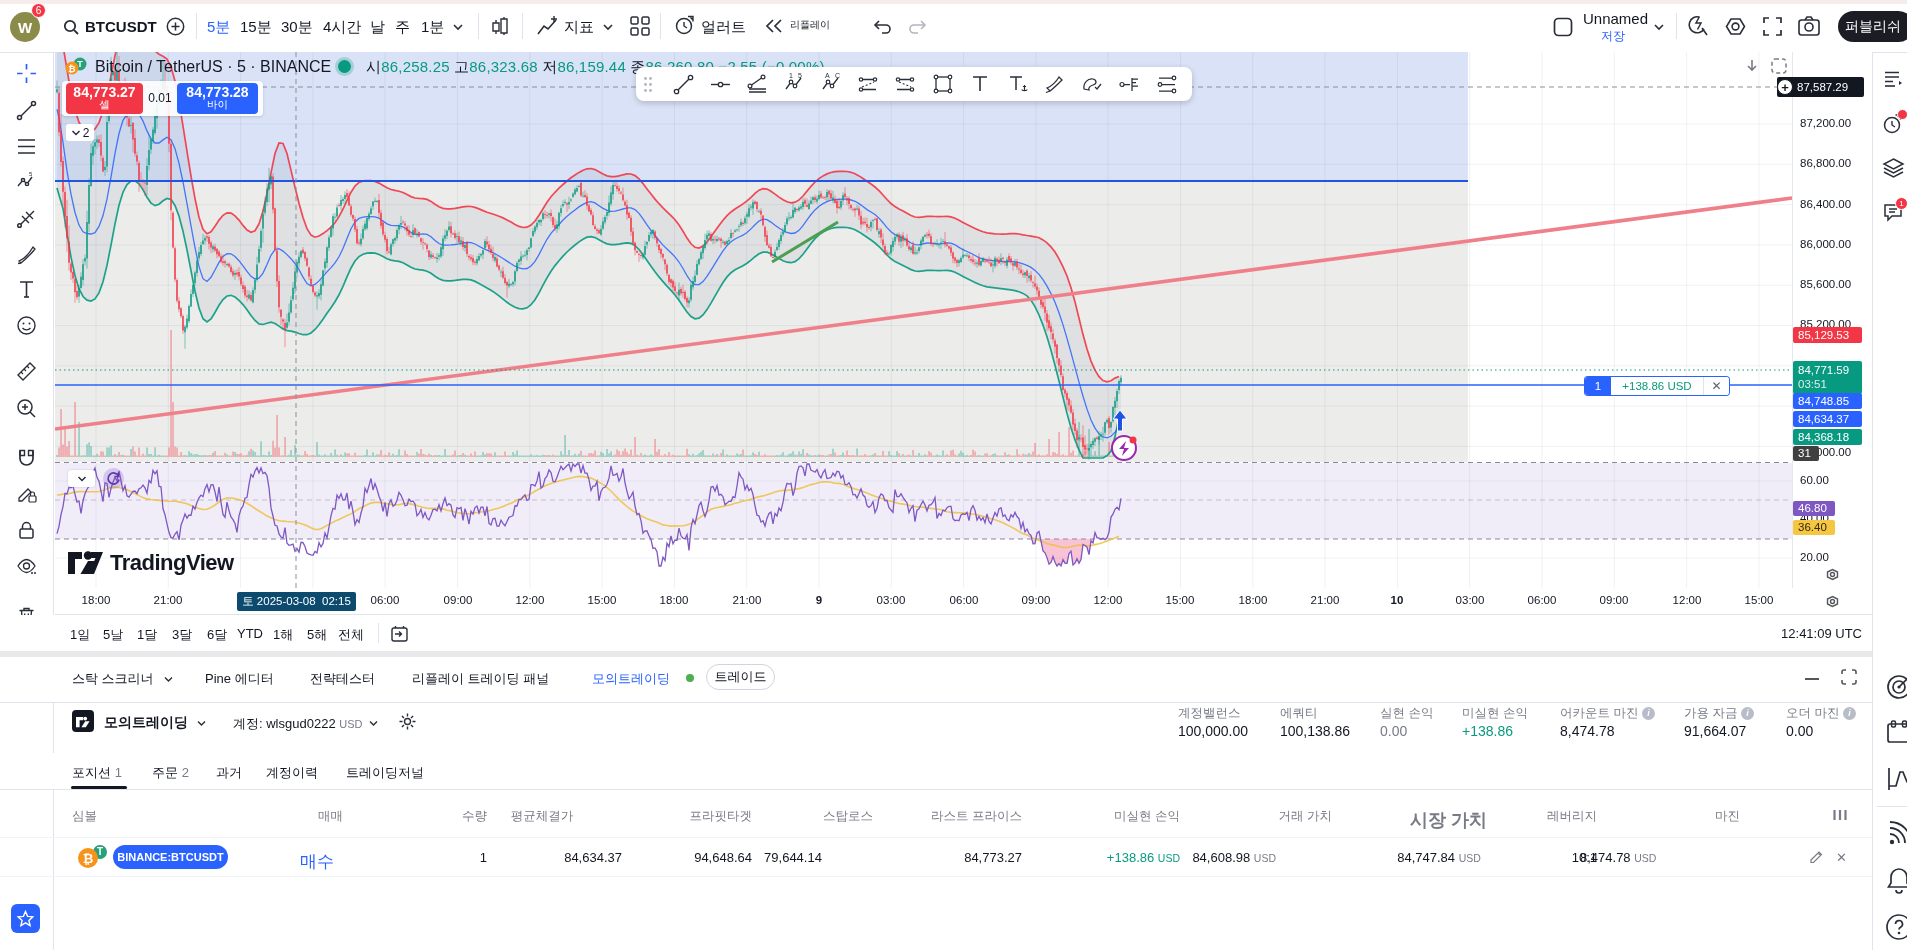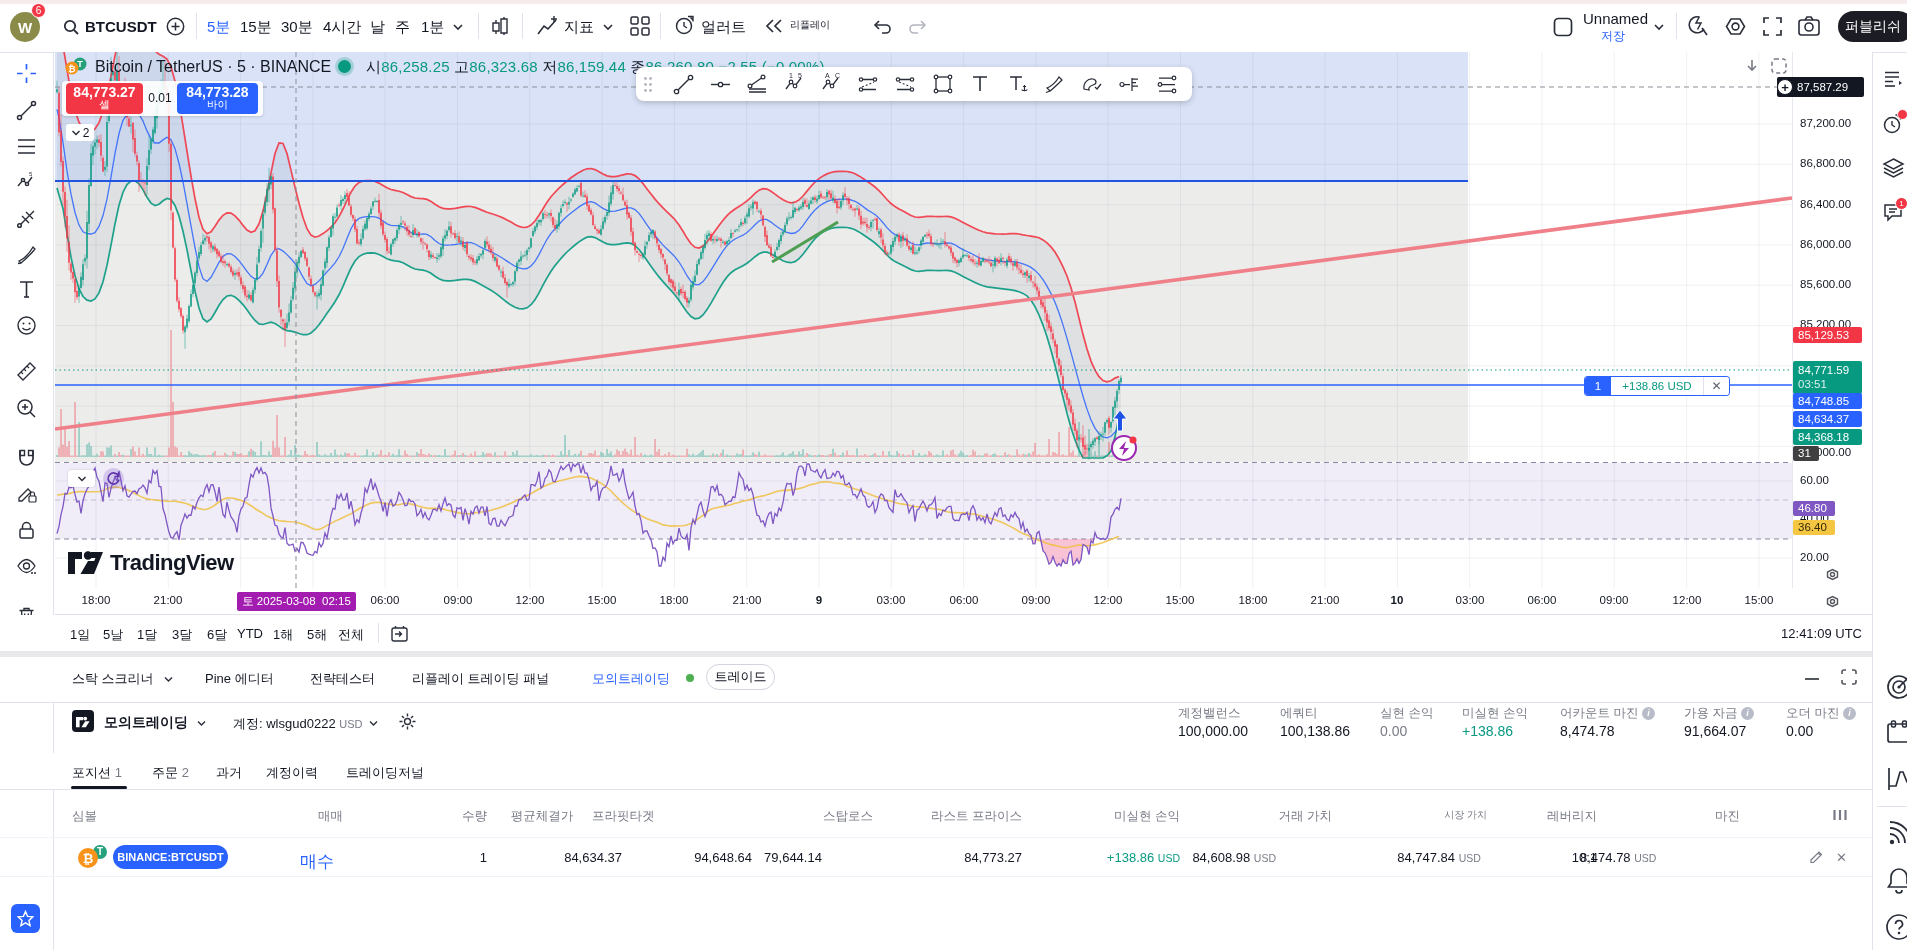--- a/index.html
+++ b/index.html
@@ -494,21 +494,21 @@
 <div class="ab" style="left:1108px;top:594px;width:60px;margin-left:-30px;text-align:center;font-size:11.5px;color:#131722;font-weight:normal">12:00</div>
 <div class="ab" style="left:1180px;top:594px;width:60px;margin-left:-30px;text-align:center;font-size:11.5px;color:#131722;font-weight:normal">15:00</div>
 <div class="ab" style="left:1253px;top:594px;width:60px;margin-left:-30px;text-align:center;font-size:11.5px;color:#131722;font-weight:normal">18:00</div>
 <div class="ab" style="left:1325px;top:594px;width:60px;margin-left:-30px;text-align:center;font-size:11.5px;color:#131722;font-weight:normal">21:00</div>
 <div class="ab" style="left:1397px;top:594px;width:60px;margin-left:-30px;text-align:center;font-size:11.5px;color:#131722;font-weight:bold">10</div>
 <div class="ab" style="left:1470px;top:594px;width:60px;margin-left:-30px;text-align:center;font-size:11.5px;color:#131722;font-weight:normal">03:00</div>
 <div class="ab" style="left:1542px;top:594px;width:60px;margin-left:-30px;text-align:center;font-size:11.5px;color:#131722;font-weight:normal">06:00</div>
 <div class="ab" style="left:1614px;top:594px;width:60px;margin-left:-30px;text-align:center;font-size:11.5px;color:#131722;font-weight:normal">09:00</div>
 <div class="ab" style="left:1687px;top:594px;width:60px;margin-left:-30px;text-align:center;font-size:11.5px;color:#131722;font-weight:normal">12:00</div>
 <div class="ab" style="left:1759px;top:594px;width:60px;margin-left:-30px;text-align:center;font-size:11.5px;color:#131722;font-weight:normal">15:00</div>
-<div class="ab ctr" style="left:237px;top:592px;width:119px;height:19px;background:#a21caf;border-radius:2px;color:#fff;font-size:11.5px">토 2025-03-08&nbsp;&nbsp;02:15</div>
+<div class="ab ctr" style="left:237px;top:592px;width:119px;height:19px;background:#0c4a6e;border-radius:2px;color:#fff;font-size:11.5px">토 2025-03-08&nbsp;&nbsp;02:15</div>
 <div class="ab" style="left:1824px;top:593px">
     <svg width="17" height="17" viewBox="0 0 17 17" fill="none" stroke="#2a2e39" stroke-width="1.5" xmlns="http://www.w3.org/2000/svg">
       <path d="M6 3.5 h5 l2.5 5 -2.5 5 h-5 l-2.5 -5 z" stroke="#55575e" stroke-width="1.4" transform="rotate(90 8.5 8.5)"></path>
       <circle cx="8.5" cy="8.5" r="2" stroke="#55575e" stroke-width="1.4"></circle>
     </svg>
   </div>
 <div class="ab" style="left:0;top:615px;width:1872px;height:36px;background:#fff"></div>
 <div class="ab" style="left:70px;top:626px;font-size:13px;color:#131722">1일</div>
 <div class="ab" style="left:103px;top:626px;font-size:13px;color:#131722">5날</div>
 <div class="ab" style="left:137px;top:626px;font-size:13px;color:#131722">1달</div>
@@ -593,26 +593,26 @@
 <div class="ab" style="left:152px;top:764px;font-size:13px;color:#131722">주문 <span style="color:#787b86">2</span></div>
 <div class="ab" style="left:216px;top:764px;font-size:13px;color:#131722">과거</div>
 <div class="ab" style="left:266px;top:764px;font-size:13px;color:#131722">계정이력</div>
 <div class="ab" style="left:346px;top:764px;font-size:13px;color:#131722">트레이딩저널</div>
 <div class="ab" style="left:0;top:837px;width:1872px;height:1px;background:#f0f3fa"></div>
 <div class="ab" style="left:0;top:876px;width:1872px;height:1px;background:#f0f3fa"></div>
 <div class="ab" style="left:72px;top:808px;font-size:12.5px;color:#787b86">심볼</div>
 <div class="ab" style="left:318px;top:808px;font-size:12.5px;color:#787b86">매매</div>
 <div class="ab" style="left:327px;top:808px;width:160px;text-align:right;font-size:12.5px;color:#787b86;font-weight:normal">수량</div>
 <div class="ab" style="left:462px;top:808px;width:160px;text-align:center;font-size:12.5px;color:#787b86;font-weight:normal">평균체결가</div>
-<div class="ab" style="left:592px;top:808px;width:160px;font-size:12.5px;color:#787b86;font-weight:normal">프라핏타겟</div>
+<div class="ab" style="left:592px;top:808px;width:160px;text-align:right;font-size:12.5px;color:#787b86;font-weight:normal">프라핏타겟</div>
 <div class="ab" style="left:713px;top:808px;width:160px;text-align:right;font-size:12.5px;color:#787b86;font-weight:normal">스탑로스</div>
 <div class="ab" style="left:862px;top:808px;width:160px;text-align:right;font-size:12.5px;color:#787b86;font-weight:normal">라스트 프라이스</div>
 <div class="ab" style="left:1020px;top:808px;width:160px;text-align:right;font-size:12.5px;color:#787b86;font-weight:normal">미실현 손익</div>
 <div class="ab" style="left:1172px;top:808px;width:160px;text-align:right;font-size:12.5px;color:#787b86;font-weight:normal">거래 가치</div>
-<div class="ab" style="left:1327px;top:808px;width:160px;text-align:right;font-size:10px;color:#787b86;font-weight:normal">시장 가치</div>
+<div class="ab" style="left:1327px;top:808px;width:160px;text-align:right;font-size:18px;color:#787b86;font-weight:bold">시장 가치</div>
 <div class="ab" style="left:1437px;top:808px;width:160px;text-align:right;font-size:12.5px;color:#787b86;font-weight:normal">레버리지</div>
 <div class="ab" style="left:1580px;top:808px;width:160px;text-align:right;font-size:12.5px;color:#787b86;font-weight:normal">마진</div>
 <div class="ab" style="left:1832px;top:807px">
     <svg width="16" height="16" viewBox="0 0 16 16" fill="none" stroke="#2a2e39" stroke-width="1.5" xmlns="http://www.w3.org/2000/svg">
       <path d="M2.5 3 v10 M8 3 v10 M13.5 3 v10" stroke="#787b86" stroke-width="2.2"></path>
     </svg>
   </div>
 <svg class="ab" style="left:76px;top:843px" width="34" height="28" viewBox="0 0 34 28" xmlns="http://www.w3.org/2000/svg">
     <circle cx="24" cy="9" r="7" fill="#26a17b"></circle>
     <text x="24" y="12.2" font-size="10" fill="#fff" text-anchor="middle" font-weight="bold">T</text>

